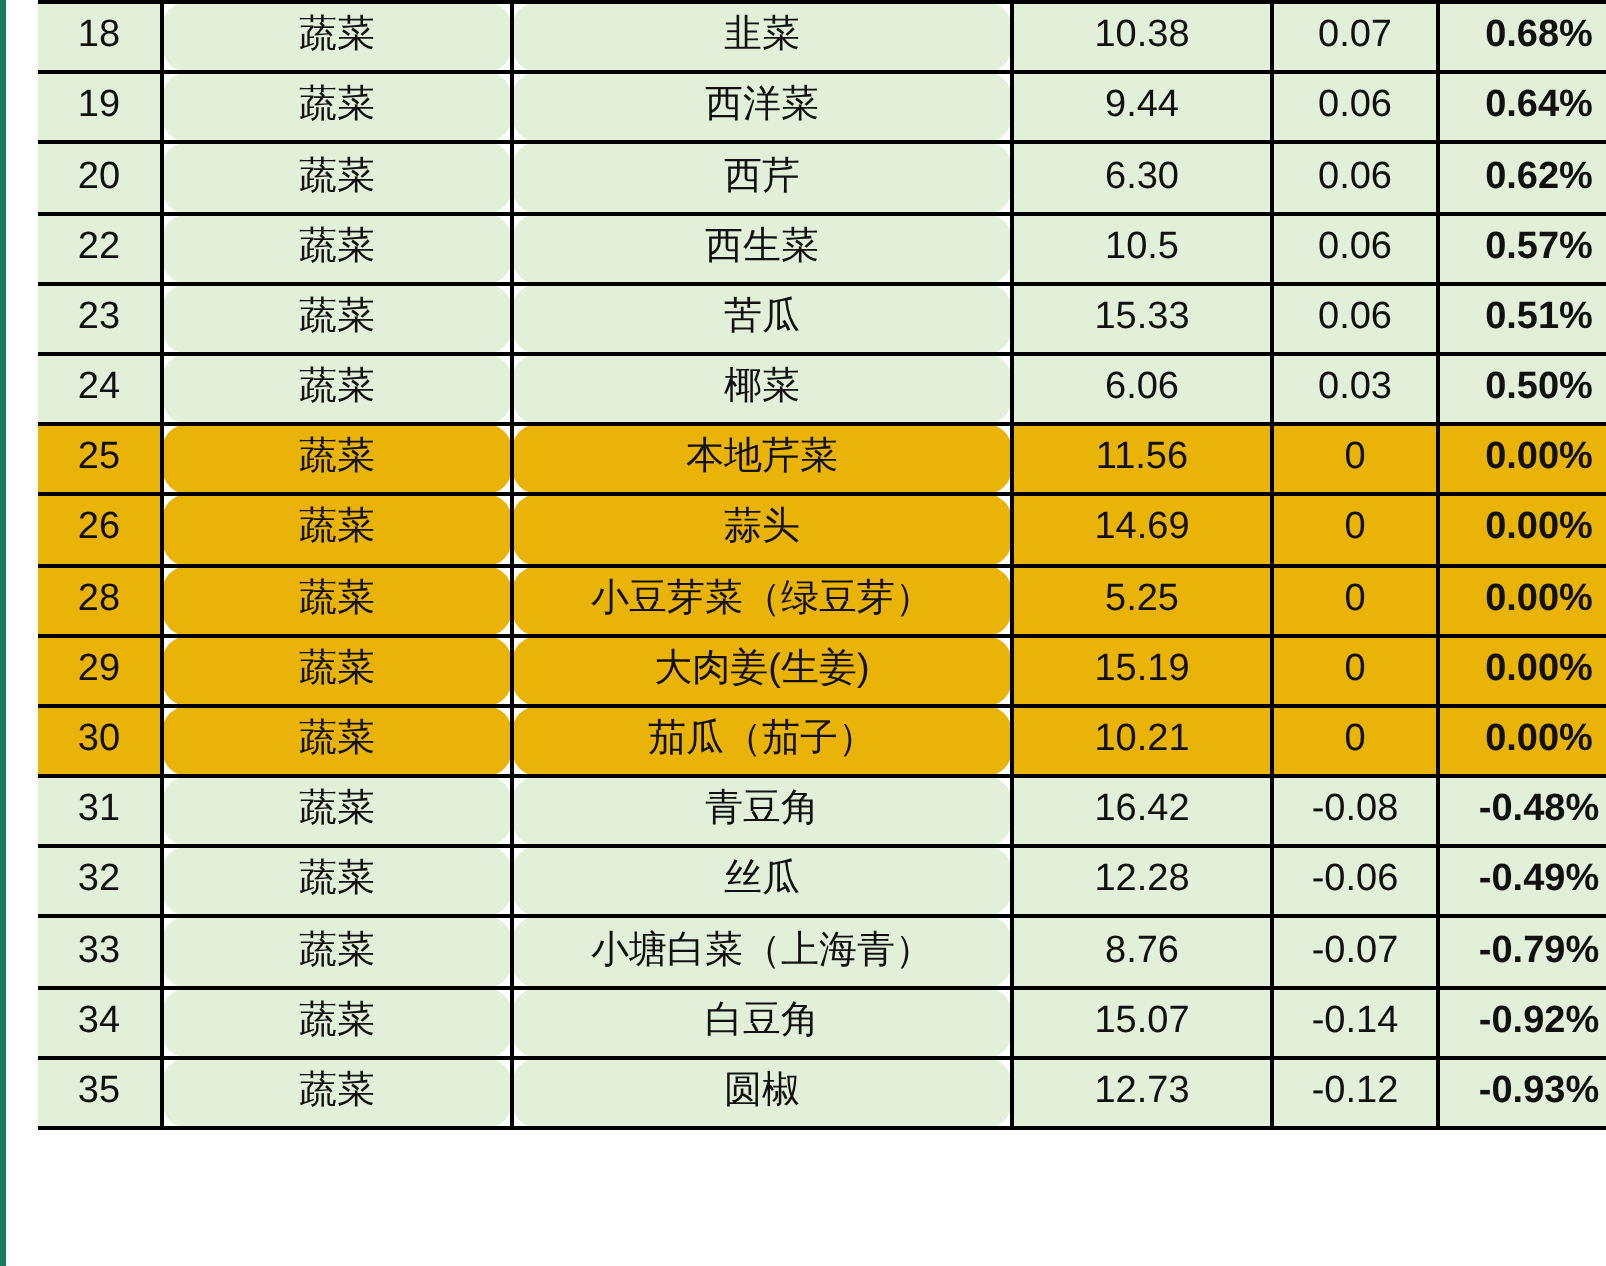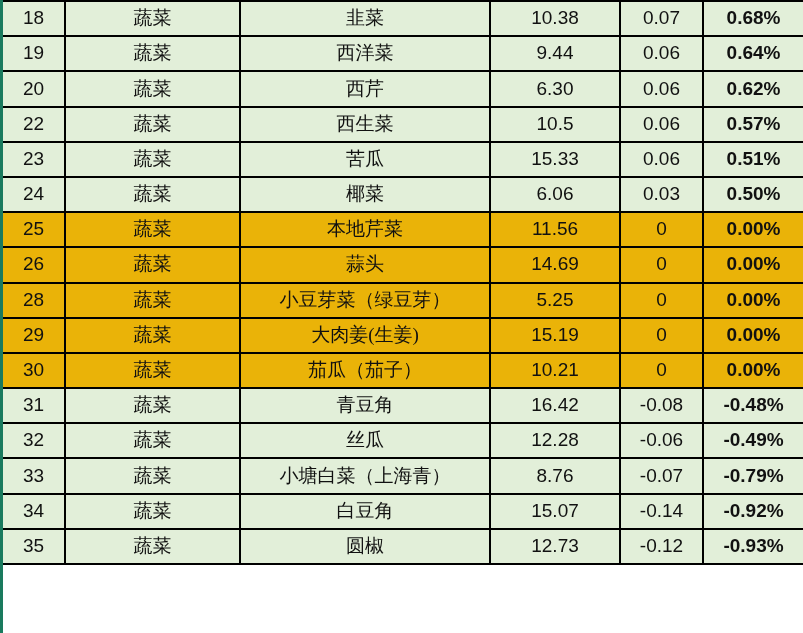--- a/index.html
+++ b/index.html
@@ -16,20 +16,21 @@
   }
 
   
   #sheet {
     position: relative;
     width: 803px;
     height: 633px;
     box-sizing: border-box;
     border-left: 3px solid #1a7a5e;
     background: #ffffff;
+    padding-left: 16px;
   }
 
   table.price-table {
     border-collapse: collapse;
     table-layout: fixed;
     width: 800px;
     margin: 0;
     border-top: 2px solid #000000;
   }
 
@@ -60,22 +61,23 @@
   table.price-table td:last-child {
     border-right: none;
     font-weight: bold;
   }
 
   tr.row-green td { background: #e2efd9; }
   tr.row-white td { background: #eab308; }
 
   
   td.cell-cat, td.cell-name {
-    font-family: Liberation Serif, serif;
+    font-family: Liberation Sans, sans-serif;
     font-size: 20px;
+    border-radius: 13px;
   }
   td.cell-index, td.cell-price, td.cell-change, td.cell-pct {
     font-family: "Liberation Sans", "DejaVu Sans", sans-serif;
     font-size: 20px;
   }
 </style>
 </head>
 <body>
 
 <div id="sheet">

